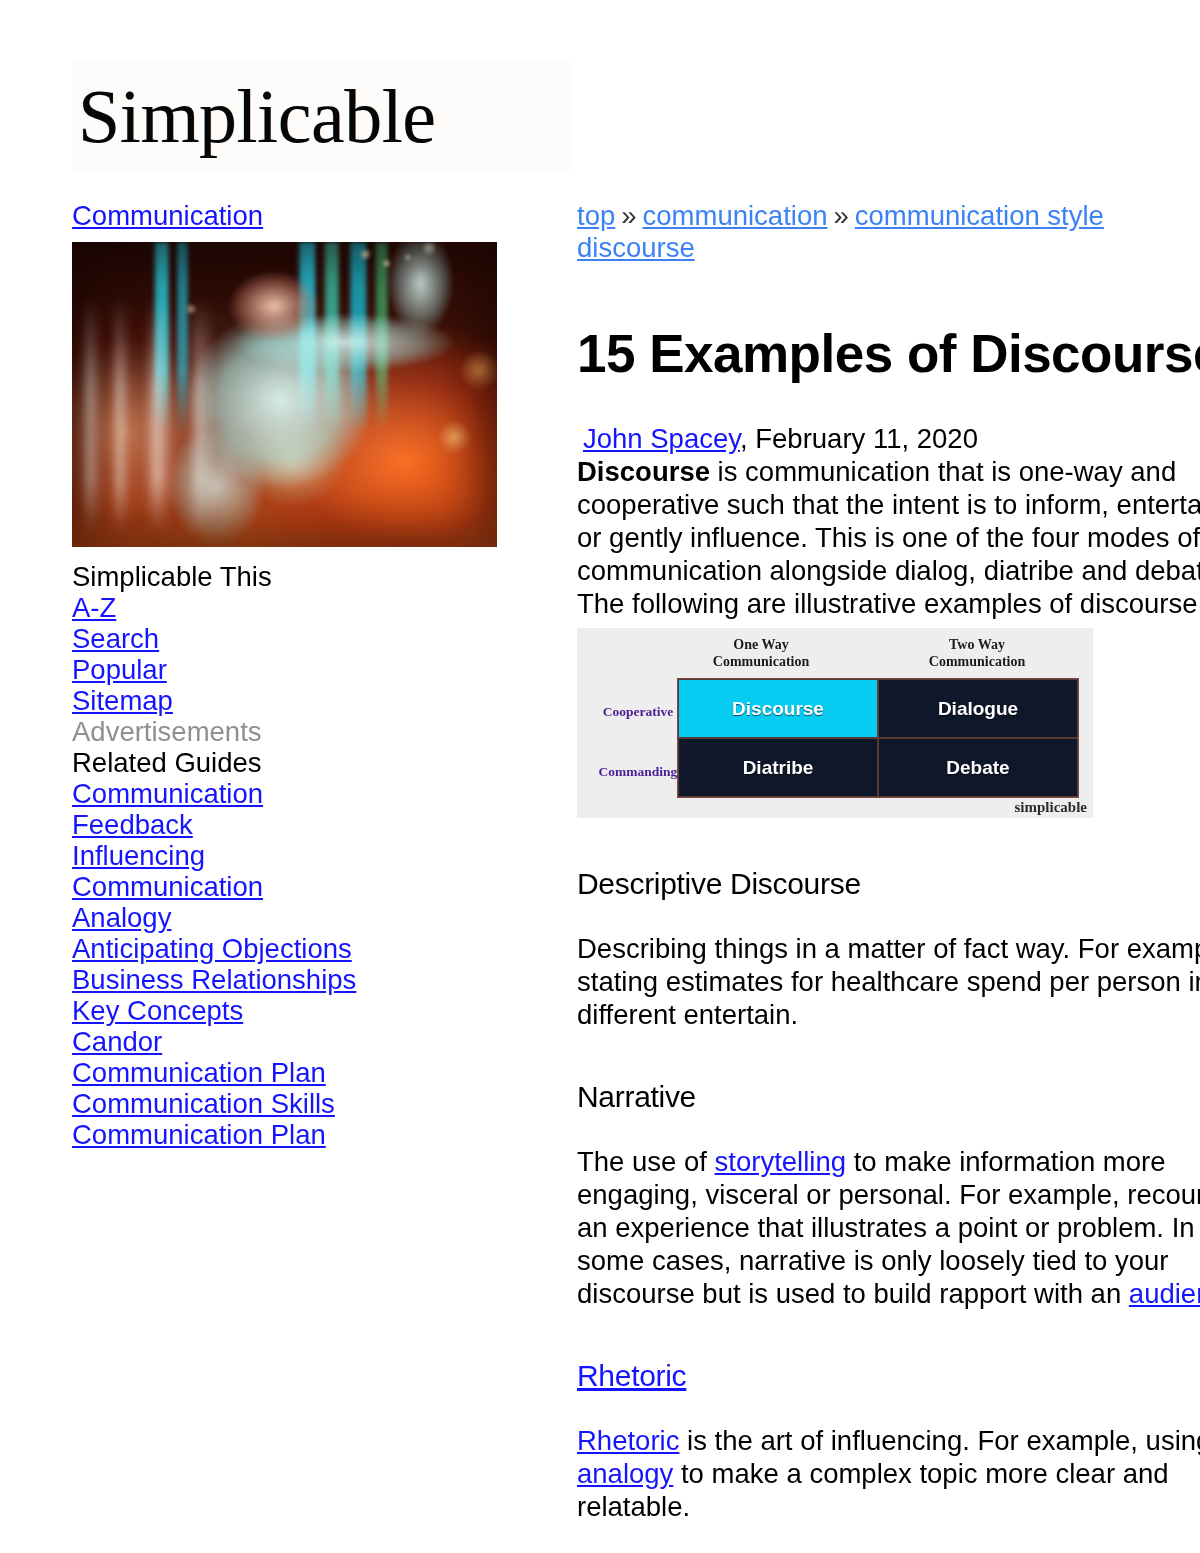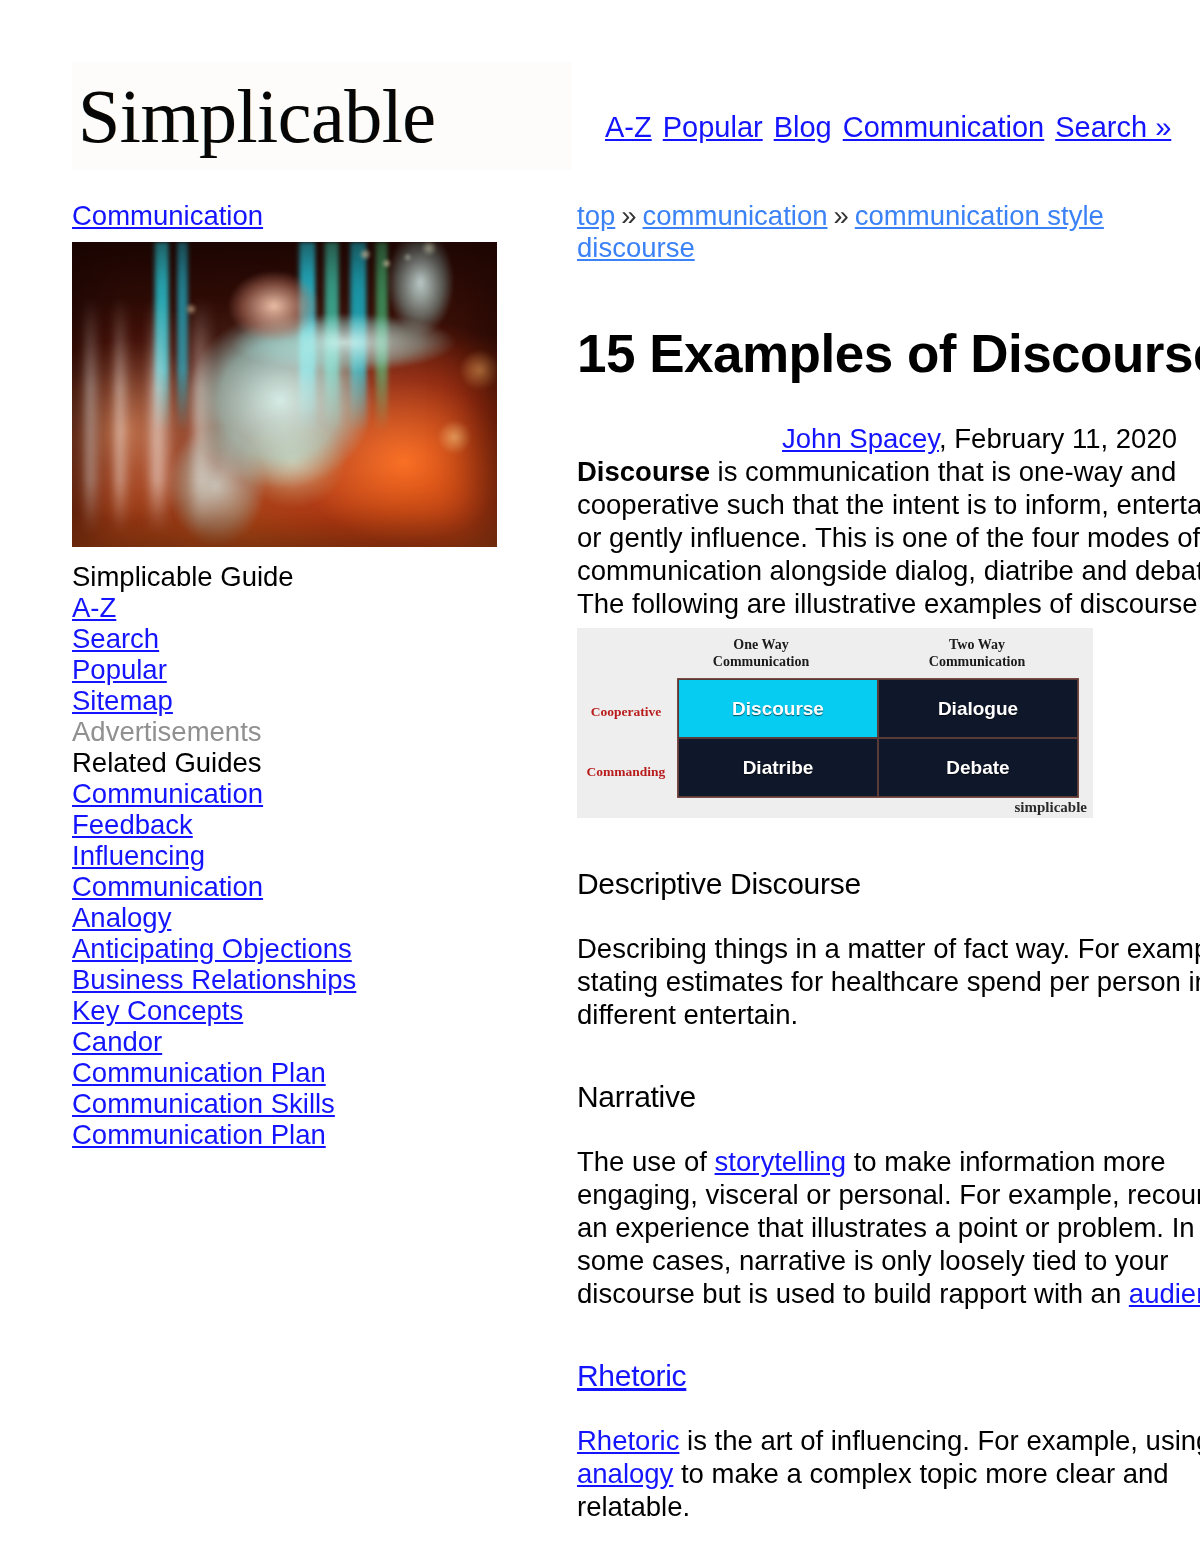--- a/index.html
+++ b/index.html
@@ -186,21 +186,20 @@
     letter-spacing: -0.5px;
     margin: 60px 0 0 0;
     white-space: nowrap;
     width: 620px;
   }
   .byline {
     font-size: 27.5px;
     line-height: 33px;
     margin: 38px 0 0 0;
     padding-left: 6px;
-    text-align: right;
   }
   .byline a {
     color: #1414ff;
     text-decoration: underline;
   }
   .intro {
     font-size: 27.5px;
     line-height: 33px;
     margin: 0;
     width: 620px;
@@ -223,28 +222,28 @@
     font-weight: bold;
     font-size: 14px;
     line-height: 17px;
     text-align: center;
     color: #1b1b1b;
   }
   .mx-colhead.one  { left: 84px; width: 200px; }
   .mx-colhead.two  { left: 300px; width: 200px; }
   .mx-rowhead {
     position: absolute;
-    left: 0;
+    left: 12px;
     width: 98px;
     text-align: center;
     font-family: "Liberation Serif", "DejaVu Serif", serif;
     font-weight: bold;
     font-size: 13.5px;
     line-height: 16px;
-    color: #b91c1c;
+    color: #4c1d95;
   }
   .mx-rowhead.coop { top: 76px; }
   .mx-rowhead.cmd  { top: 136px; font-family: Liberation Serif, serif; }
   .mx-grid {
     position: absolute;
     left: 100px;
     top: 50px;
     width: 402px;
     height: 120px;
     display: grid;
@@ -307,39 +306,36 @@
 </style>
 </head>
 <body>
 
 <div class="page">
 
   <div class="site-header">
     <div class="logo-box">
       <span class="logo-word">Simplicable</span>
     </div>
-    <div class="header-nav">
-      <a href="#">A-Z</a><a href="#">Popular</a><a href="#">Blog</a><a href="#">Communication</a><a href="#">Search »</a>
-    </div>
   </div>
 
   <div class="sidebar">
 
     <a href="#" class="side-top-link">Communication</a>
 
     <div class="hero-photo">
       <div class="hp-layer hp-base"></div>
       <div class="hp-layer hp-neon"></div>
       <div class="hp-layer hp-fountain"></div>
       <div class="hp-layer hp-lights"></div>
       <div class="hp-layer hp-figure"></div>
       <div class="hp-layer hp-glow"></div>
     </div>
 
-    <span class="plain">Simplicable Guide</span>
+    <span class="plain">Simplicable This</span>
     <a href="#">A-Z</a>
     <a href="#">Search</a>
     <a href="#">Popular</a>
     <a href="#">Sitemap</a>
 
     <span class="muted">Advertisements</span>
     <span class="plain">Related Guides</span>
 
     <a href="#">Communication</a>
     <a href="#">Feedback</a>

